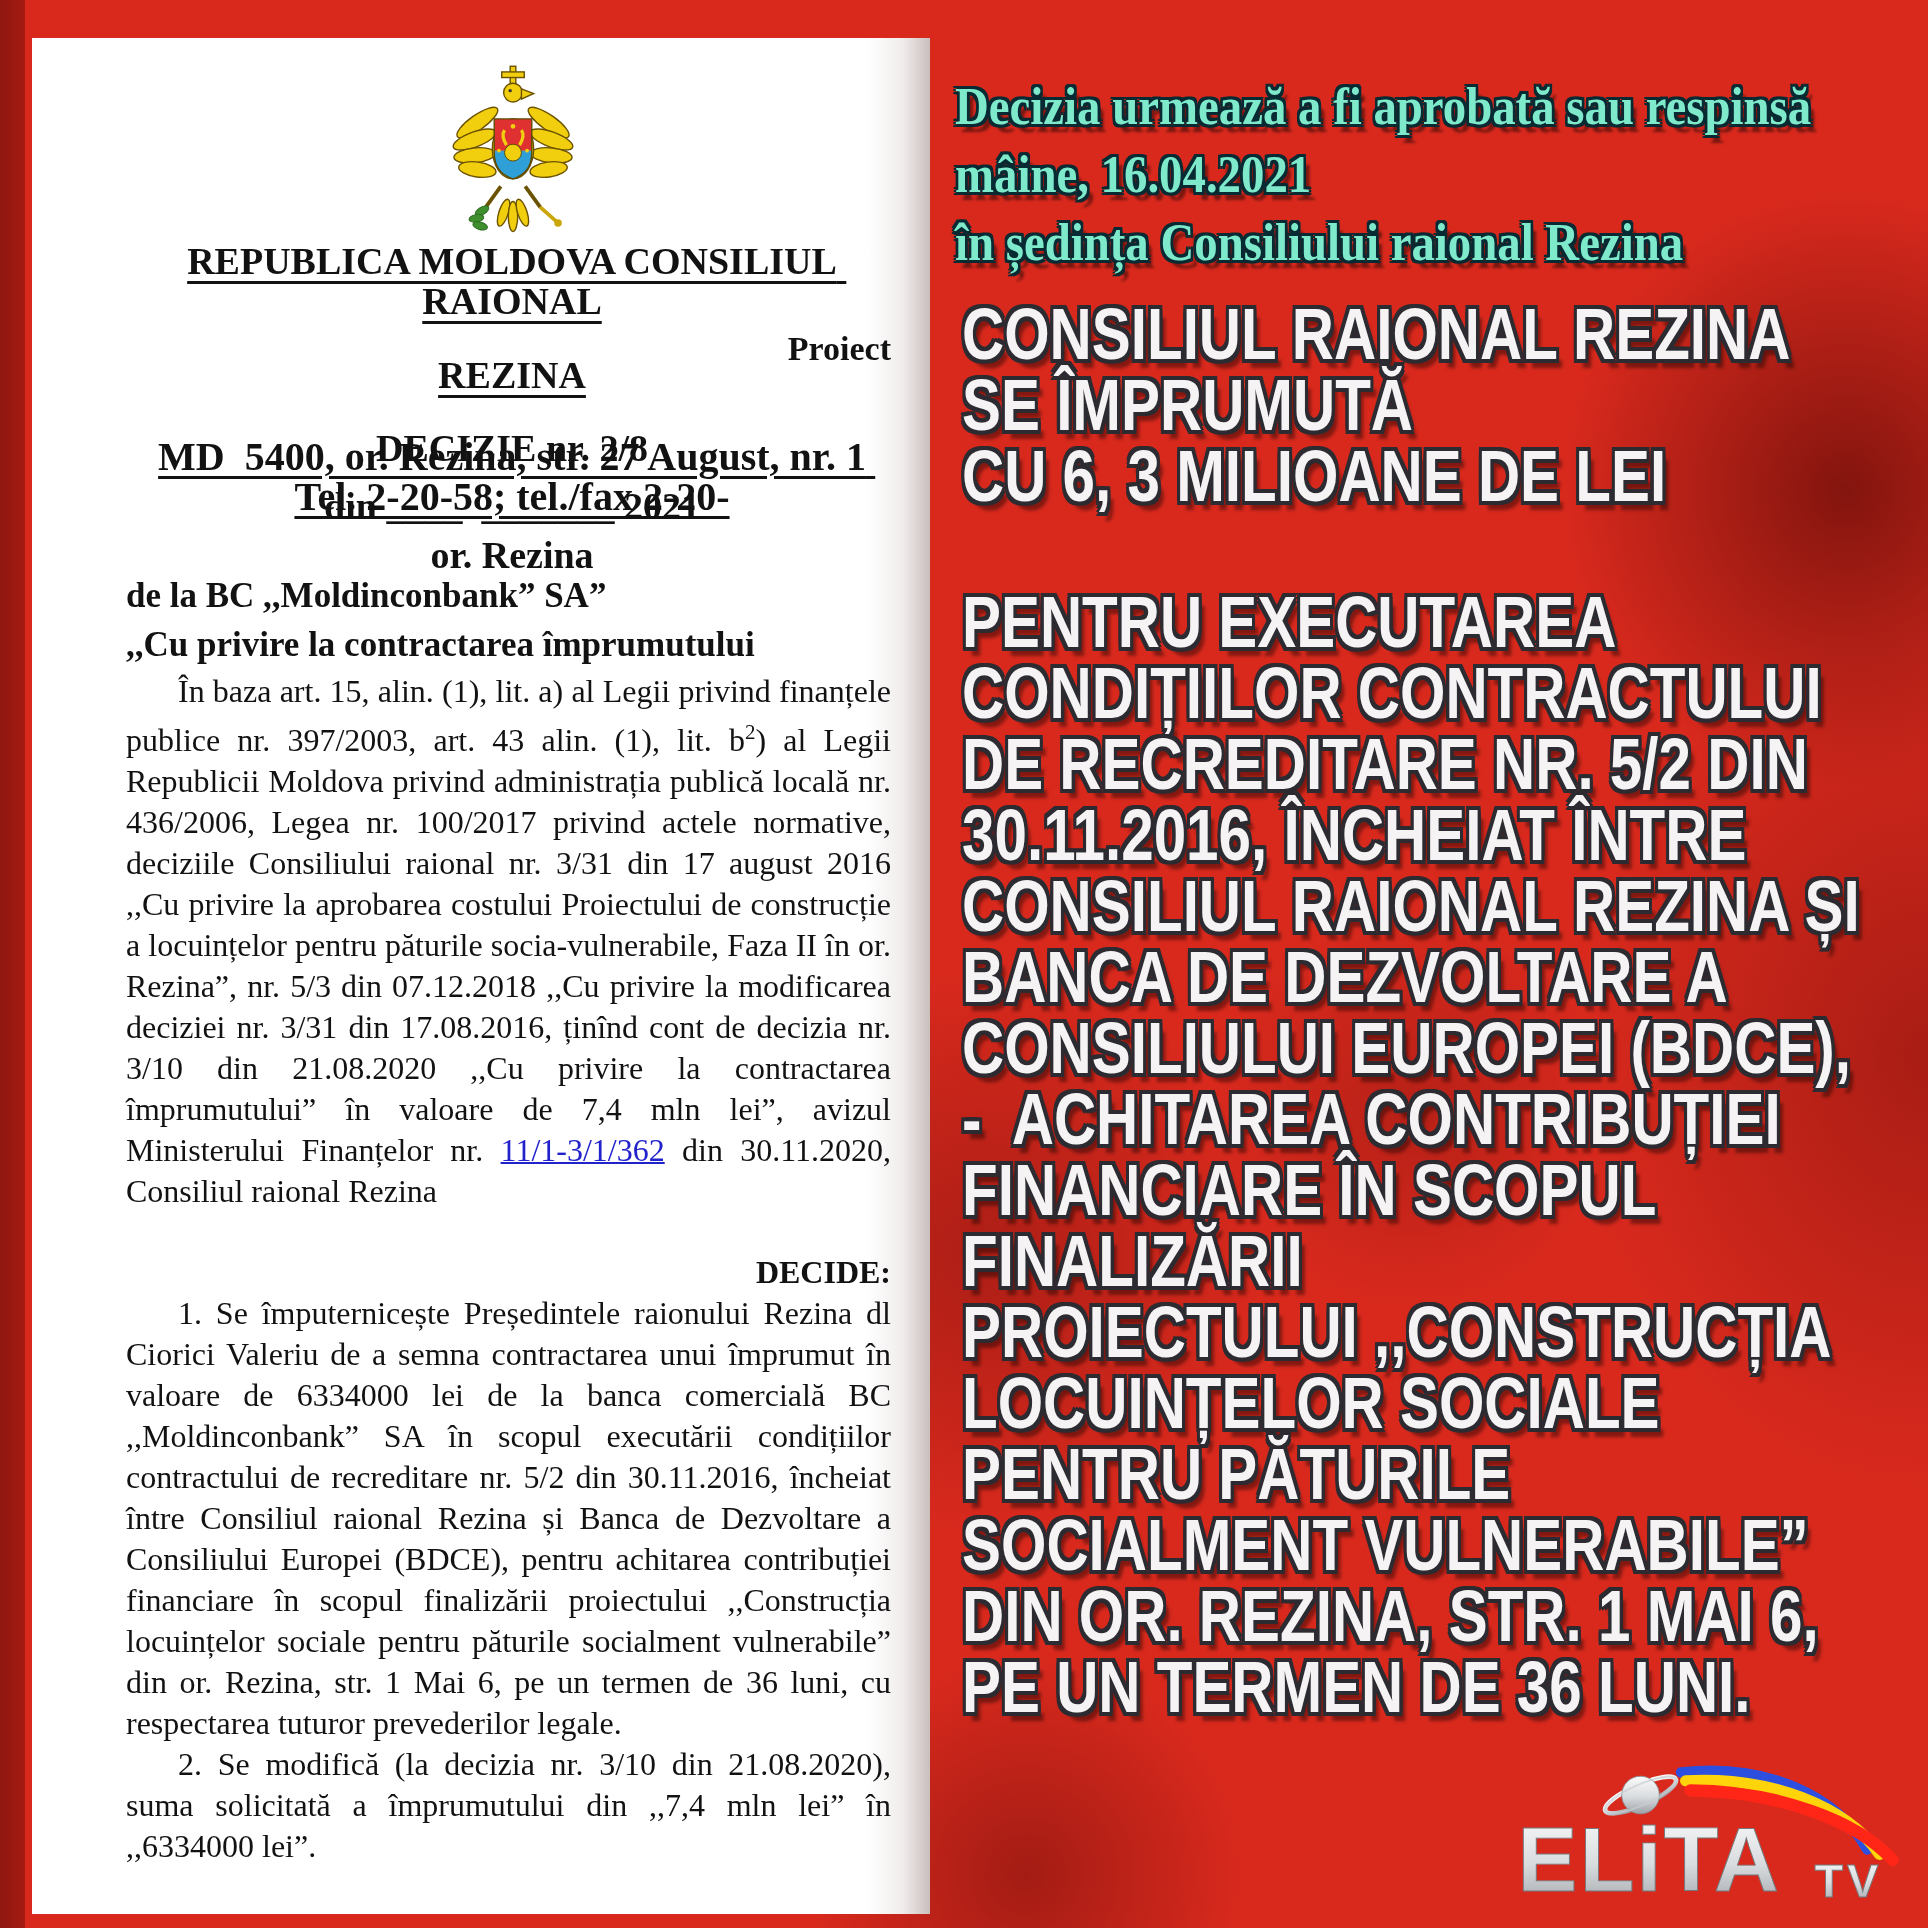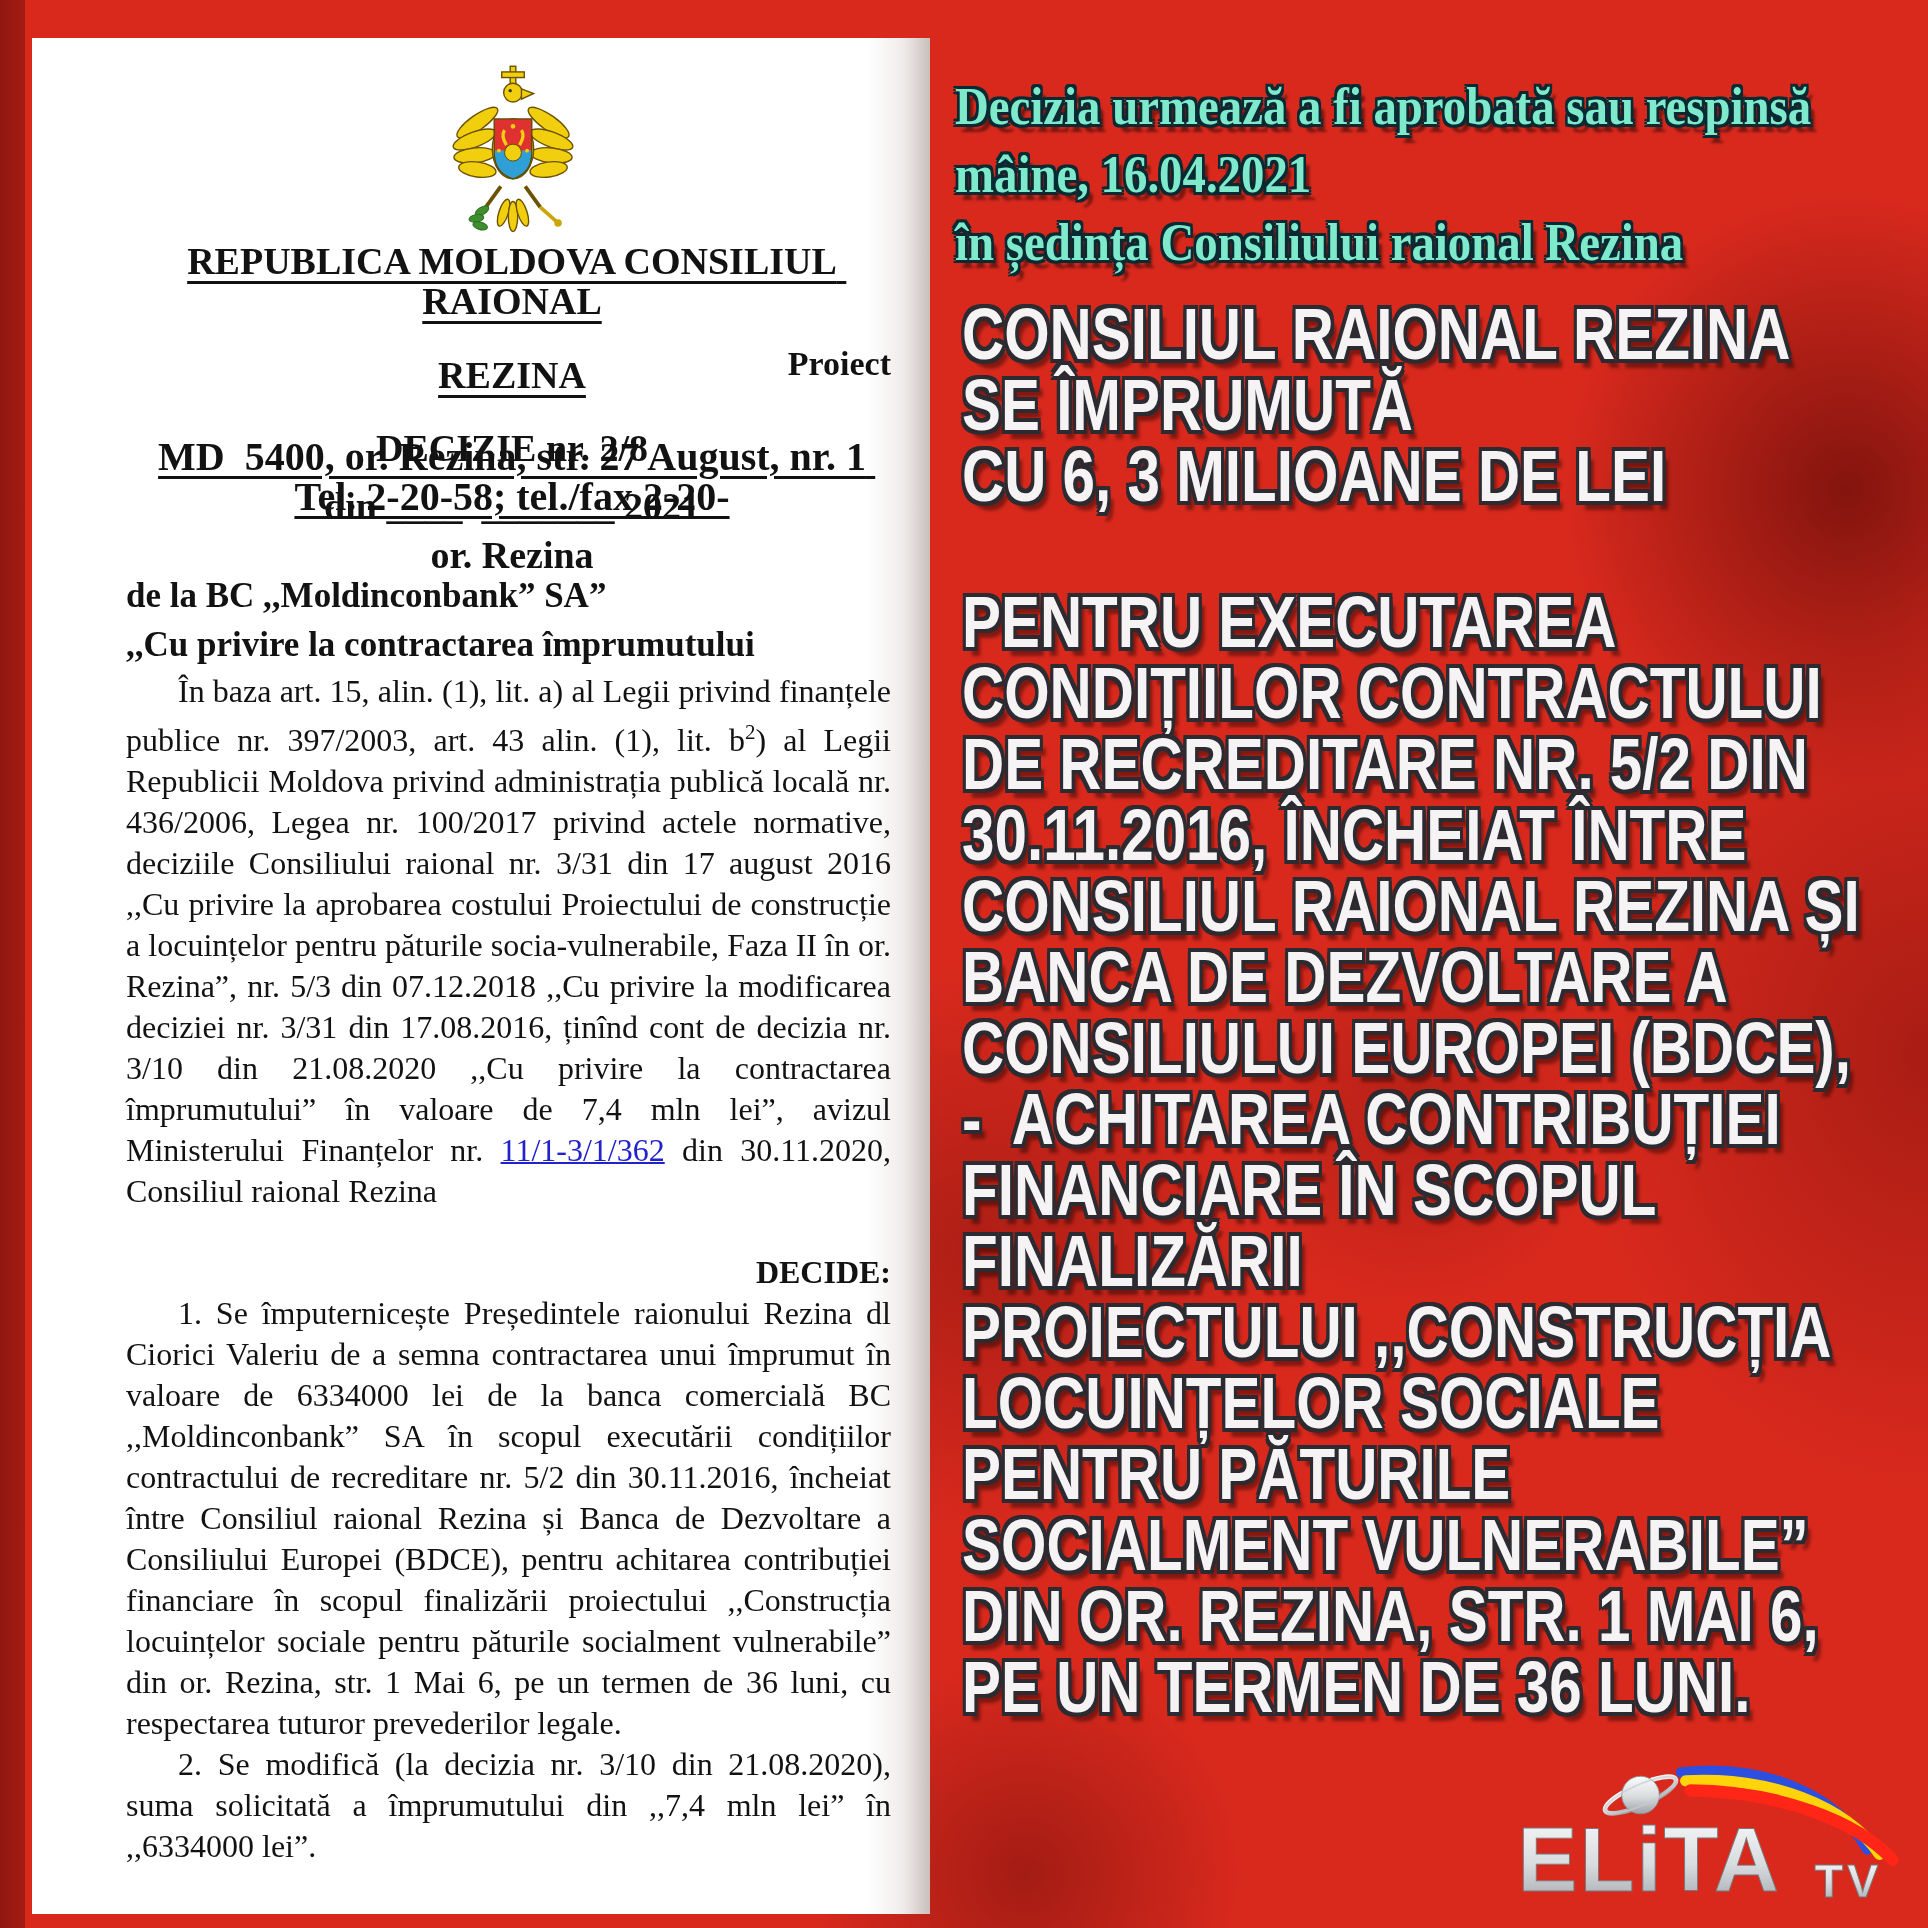--- a/index.html
+++ b/index.html
@@ -18,21 +18,21 @@
     background:linear-gradient(90deg,#8f1710,#a51b12);}
   
   .document{position:absolute;left:32px;top:38px;width:898px;height:1876px;overflow:hidden;
     background:linear-gradient(90deg,#ffffff 0%,#ffffff 93%,#f0eceb 97%,#c9bfbd 100%);
     color:#121212;}
   .doc-center{position:absolute;left:94px;width:772px;text-align:center;white-space:pre-wrap;font-family:Liberation Serif, serif;}
   .org-line{font-size:38px;font-weight:bold;line-height:40px;
     text-decoration:underline;text-decoration-thickness:2.8px;text-underline-offset:6.6px;}
   .addr-line{font-size:40px;font-weight:bold;line-height:40px;
     text-decoration:underline;text-decoration-thickness:2.8px;text-underline-offset:5.6px;}
-  .proiect{position:absolute;left:94px;top:307px;width:765px;text-align:right;
+  .proiect{position:absolute;left:94px;top:292px;width:765px;text-align:right;
     font-size:34px;font-weight:bold;}
   .dec-title{top:388px;font-size:38px;font-weight:bold;}
   .dec-date{top:446px;font-size:38px;font-weight:bold;white-space:pre;}
   .dec-place{top:495px;font-size:38px;font-weight:bold;}
   .subject{position:absolute;left:94px;top:533px;width:765px;
     font-size:35px;font-weight:bold;line-height:49px;}
   .doc-flow{position:absolute;left:94px;top:633px;width:765px;
     font-size:32px;line-height:41px;text-align:justify;}
   .doc-flow p{margin:0;}
   .indent{text-indent:52px;}

